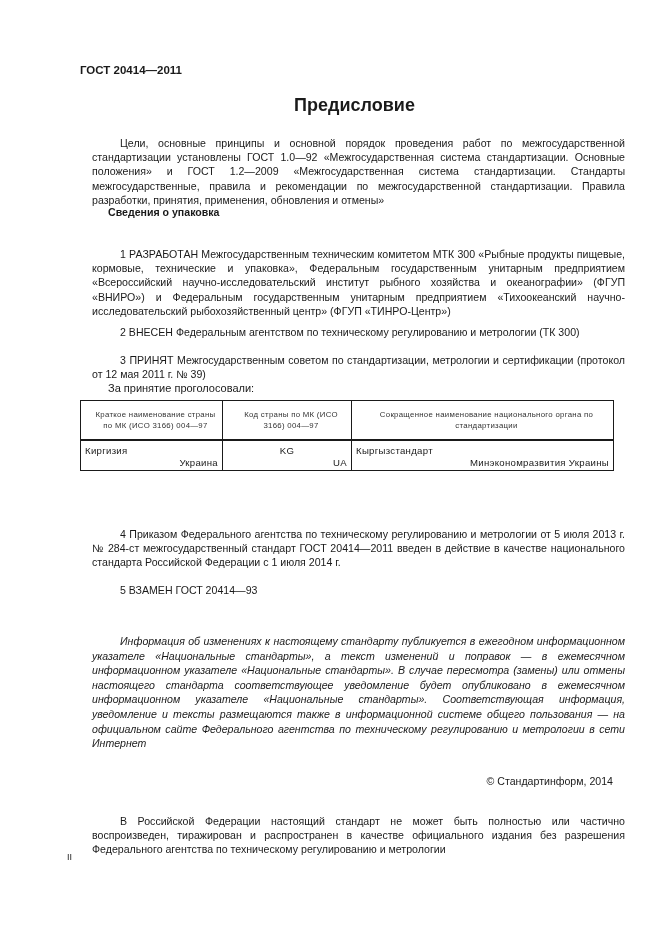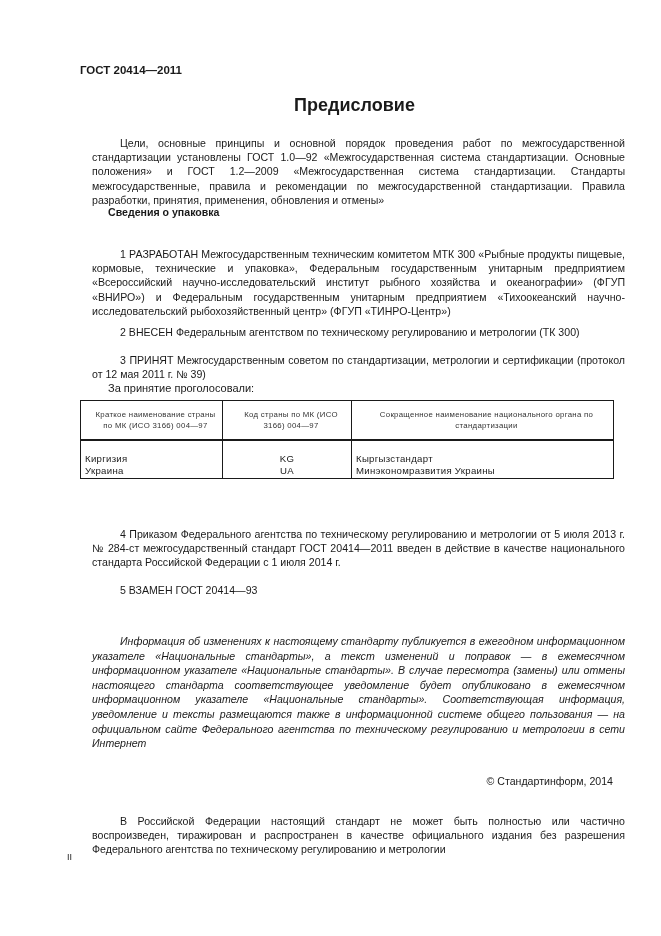--- a/index.html
+++ b/index.html
@@ -24,22 +24,22 @@
     }
     table.members th {
       font-weight: normal; font-size: 7.8px; line-height: 11.5px; color: #333;
       text-align: center; padding: 6px 4px 6px 12px; height: 26px;
       border: 1px solid #1a1a1a; border-bottom: 2.5px solid #1a1a1a;
     }
     table.members td {
       padding: 0 4px; line-height: 11.8px; vertical-align: top;
       border-left: 1px solid #1a1a1a; border-right: 1px solid #1a1a1a;
     }
-    table.members tr.first td { padding-top: 12px; }
-    table.members tr.last td { border-bottom: 1px solid #1a1a1a; padding-bottom: 1px; }
+    table.members tr.first td { padding-top: 4px; }
+    table.members tr.last td { border-bottom: 1px solid #1a1a1a; padding-bottom: 1px; text-align: right; }
     table.members td.code { text-align: center; }
     col.c1 { width: 142px; }
     col.c2 { width: 129px; }
 
     .copyright { right: 48px; top: 775px; font-size: 10.6px; margin-left: 48px; }
     .page-num { left: 67px; top: 852px; font-size: 9px; }
   </style>
 </head>
 <body>
 

